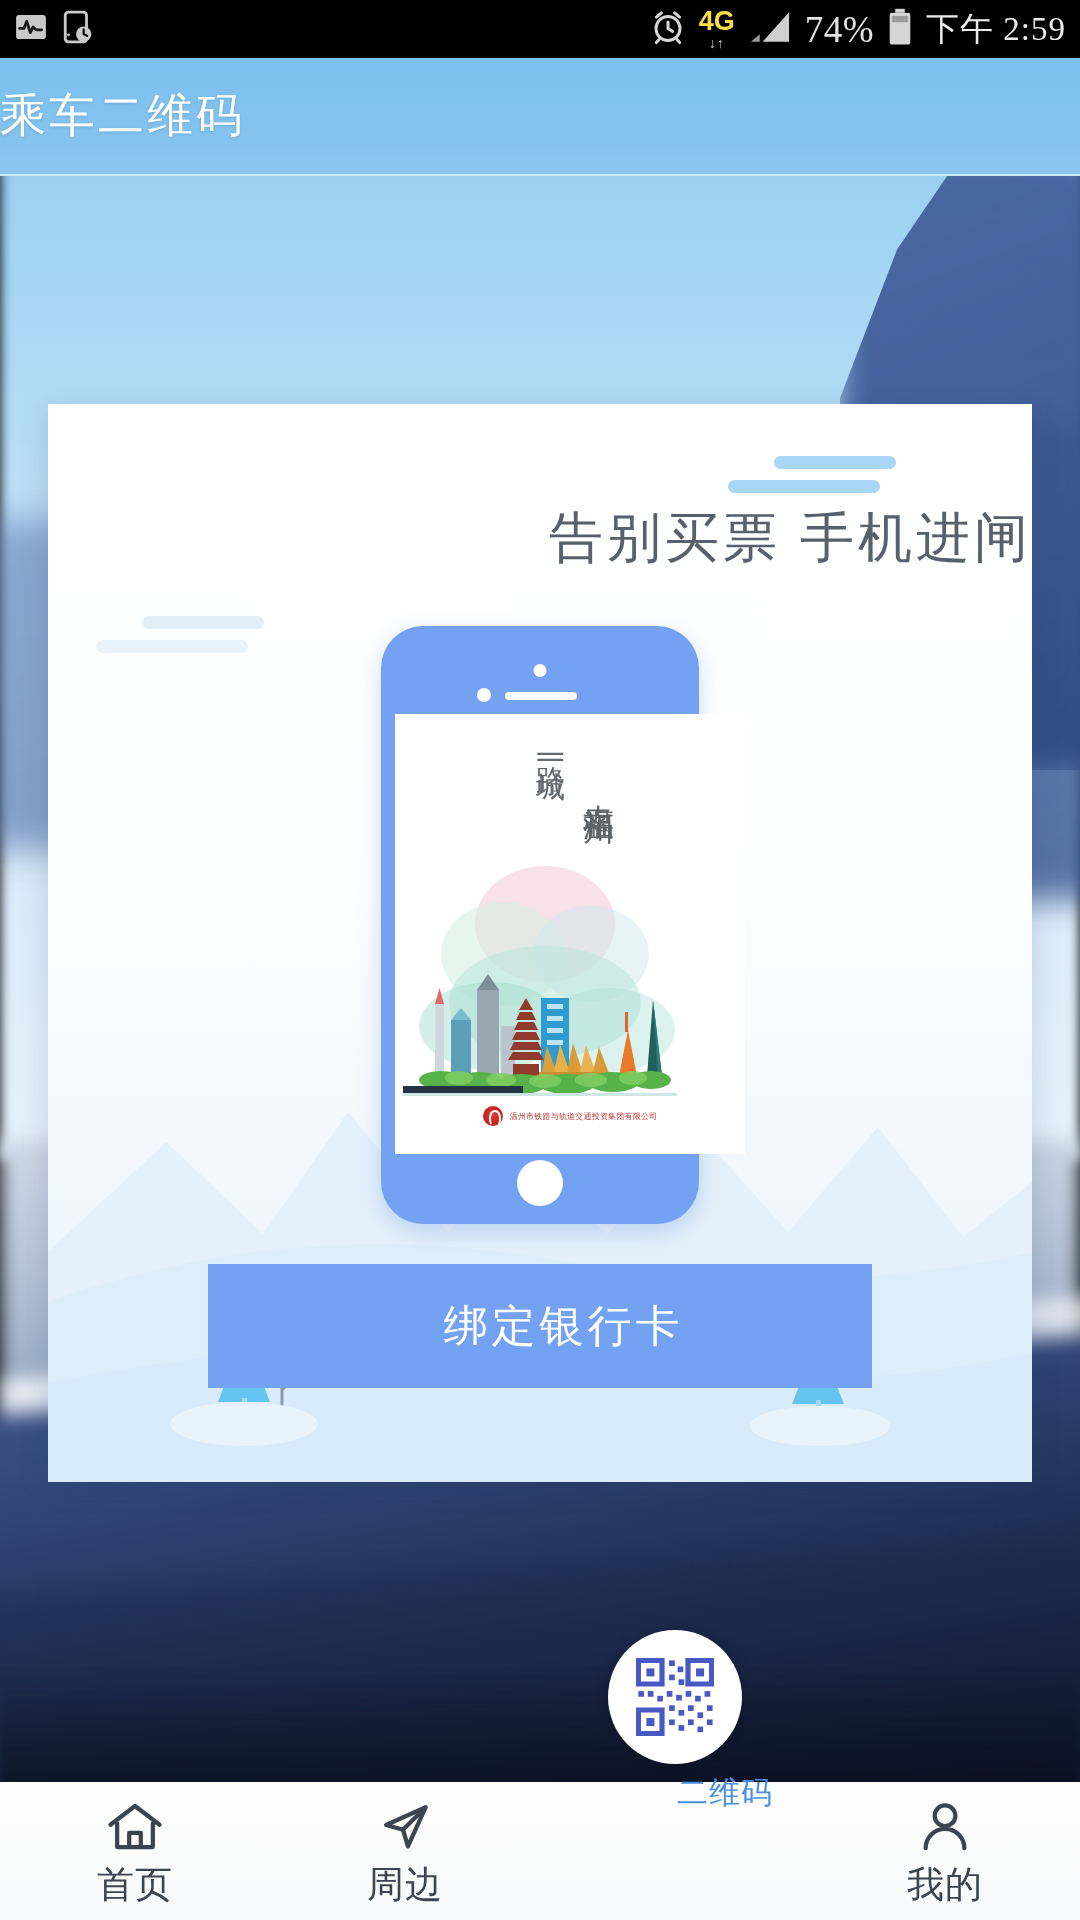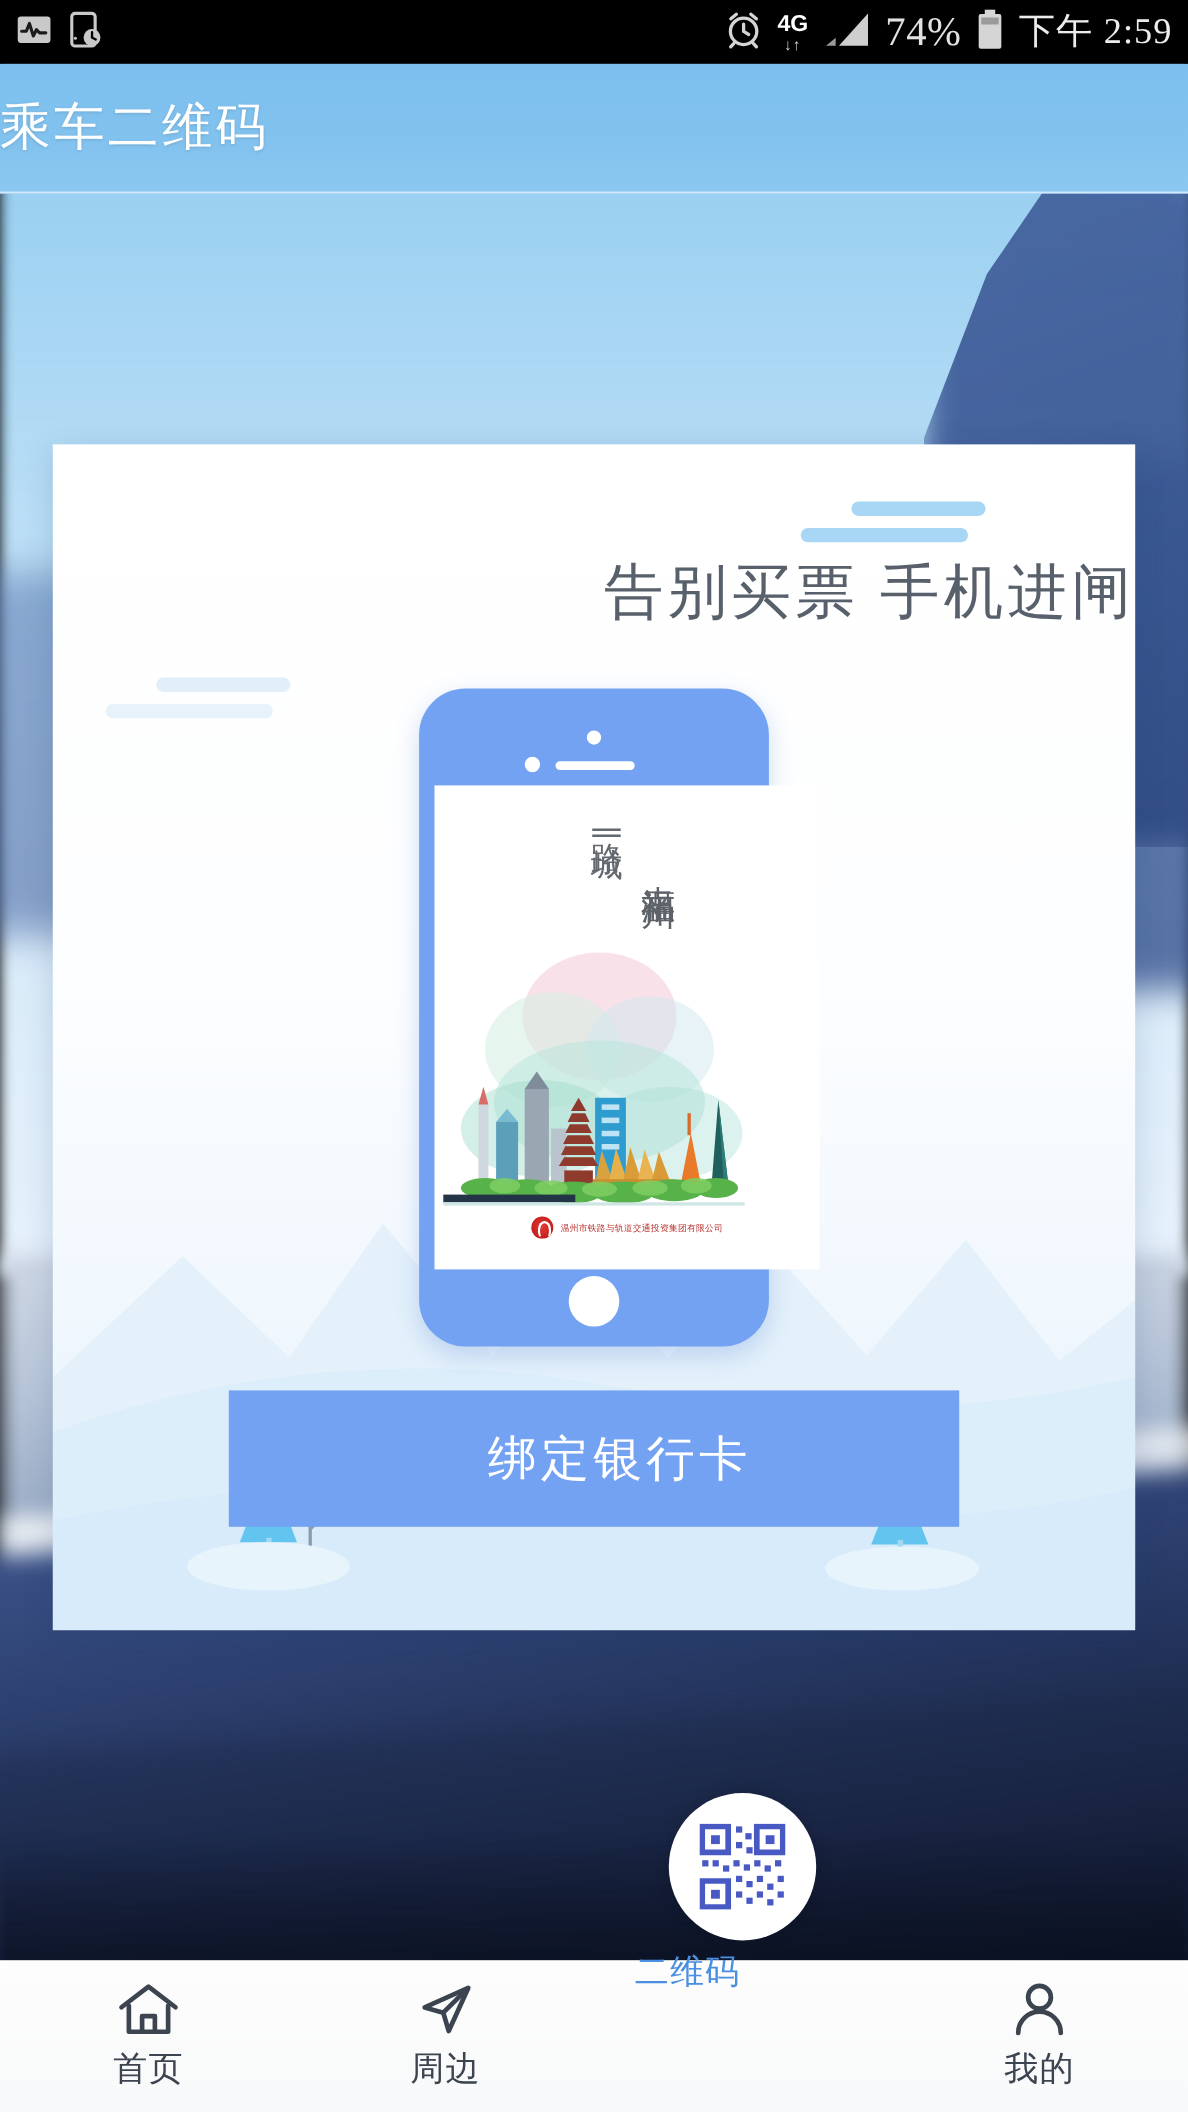--- a/index.html
+++ b/index.html
@@ -15,21 +15,21 @@
     padding:0 14px; z-index:60;
   }
   .sb-left{ display:flex; align-items:center; gap:14px; }
   .sb-right{ margin-left:auto; display:flex; align-items:center; gap:13px; }
   .sb-icon{ display:block; }
   .sb-text{ font-size:37px; font-family:"Liberation Serif","DejaVu Serif",serif;
             color:#e2e2e2; letter-spacing:.5px; line-height:1; }
   .sb-time{ font-size:33px; font-family:"Liberation Serif","DejaVu Serif",serif;
             color:#ececec; letter-spacing:1px; line-height:1; }
   .net-wrap{ display:flex; flex-direction:column; align-items:center; line-height:1; }
-  .net-g{ font-size:21px; font-weight:bold; color:#ffffff; font-family:"Liberation Sans",sans-serif;}
+  .net-g{ font-size:27px; font-weight:bold; color:#fde047; font-family:"Liberation Sans",sans-serif;}
   .net-arrows{ font-size:14px; color:#cfcfcf; letter-spacing:1px; margin-top:1px;}
 
   
   #bg{ position:absolute; inset:0; z-index:0; overflow:hidden; }
   .bg-sky{
     position:absolute; left:0; top:0; width:1080px; height:1160px;
     background:linear-gradient(180deg,#86c4ee 0%,#9ed2f2 18%,#bcdff6 42%,#d3e8f8 65%,#dfeefa 85%,#e6f1fb 100%);
     filter:blur(6px);
   }
   .bg-build-r{
@@ -160,34 +160,34 @@
   #bottomnav{
     position:absolute; left:0; bottom:0; width:1080px; height:138px; z-index:50;
     background:linear-gradient(180deg,#fdfdfd 0%,#f8f9fa 100%);
     display:flex; align-items:flex-start;
   }
   .nav-item{
     flex:1; display:flex; flex-direction:column; align-items:center;
     padding-top:16px; cursor:pointer;
   }
   .nav-ic{ height:58px; display:flex; align-items:center; justify-content:center; }
-  .nav-lb{ font-size:31px; color:#3c4450; margin-top:4px; letter-spacing:1px; }
+  .nav-lb{ font-size:37px; color:#3c4450; margin-top:4px; letter-spacing:1px; }
   .nav-item.center{ position:relative; }
   #qr-bubble{
     position:absolute; left:50%; transform:translateX(-50%); bottom:-28px;
     width:196px; height:196px; z-index:55; pointer-events:none;
   }
   #qr-circle{
     position:absolute; left:50%; transform:translateX(-50%); top:0;
     width:134px; height:134px; border-radius:50%; background:#fff;
     box-shadow:0 -3px 14px rgba(0,0,0,.14);
     display:flex; align-items:center; justify-content:center;
   }
   #qr-center-label{
-    position:absolute; left:0; top:142px; width:100%; text-align:left;
+    position:absolute; left:0; top:142px; width:100%; text-align:right;
     font-size:31px; color:#4a8fe0; letter-spacing:1px;
   }
 </style>
 </head>
 <body>
 
 <div id="screen">
 
   <div id="bg">
     <div class="bg-sky"></div>

